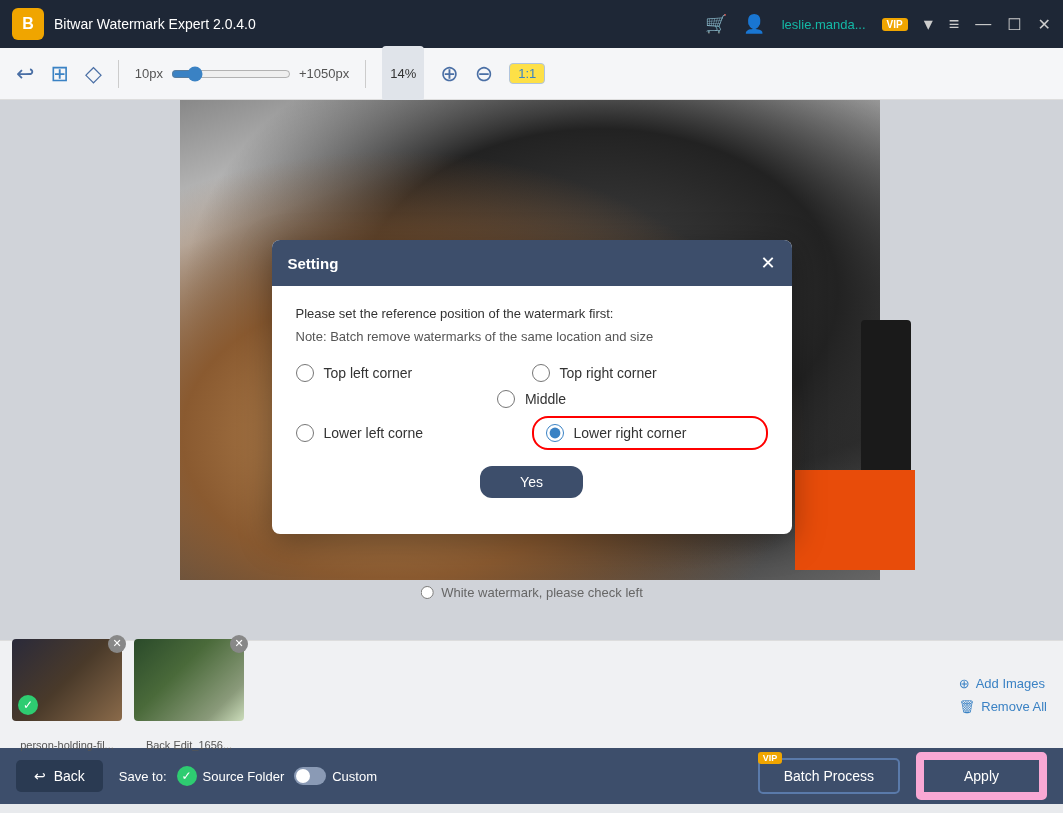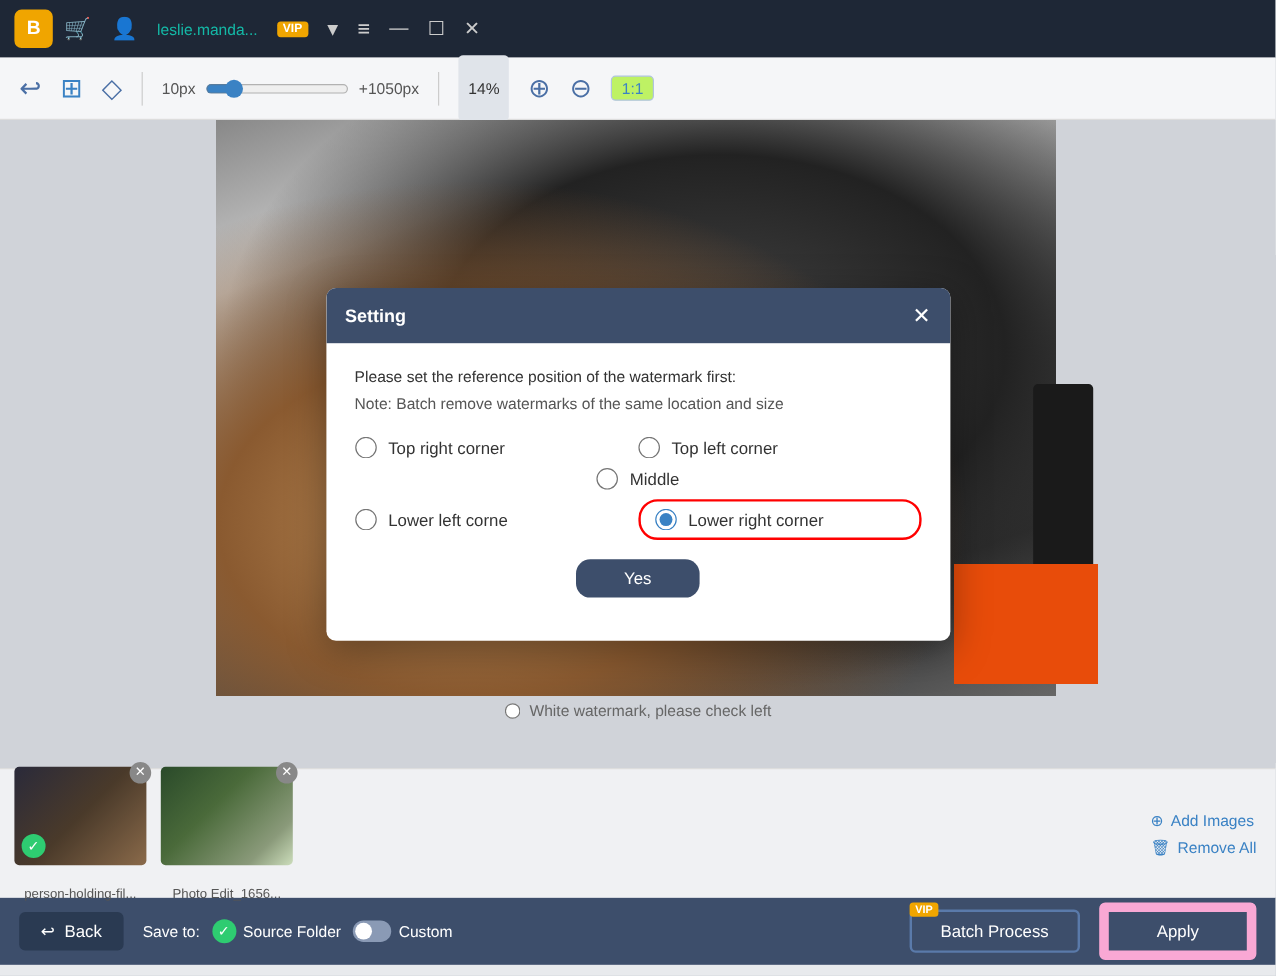--- a/index.html
+++ b/index.html
@@ -61,21 +61,21 @@
     .size-slider { width: 120px; accent-color: #3a82c4; }
     .zoom-percent {
       background: #e0e4ea;
       border-radius: 4px;
       padding: 20px 8px;
       font-size: 13px;
       color: #333;
     }
     .zoom-btn { background: none; border: none; cursor: pointer; font-size: 22px; color: #4a6fa5; }
     .zoom-1to1 {
-      background: #bef264;
+      background: #fde047;
       border: 1px solid #b0c4de;
       border-radius: 4px;
       padding: 2px 8px;
       font-size: 13px;
       color: #3a82c4;
       cursor: pointer;
     }
 
     
     .main-area {
@@ -383,20 +383,21 @@
       cursor: pointer;
     }
   </style>
 </head>
 <body>
 
 <div class="titlebar">
   <div class="titlebar-logo">
     <span>B</span>
   </div>
+  <span class="titlebar-title">Bitwar Watermark Expert  2.0.4.0</span>
   <div class="titlebar-icons">
     <span class="titlebar-icon">🛒</span>
     <span class="titlebar-icon">👤</span>
     <span class="titlebar-user">leslie.manda...</span>
     <span class="vip-badge">VIP</span>
     <span class="titlebar-icon">▾</span>
     <span class="titlebar-icon">≡</span>
     <span class="ctrl-btn">—</span>
     <span class="ctrl-btn">☐</span>
     <span class="ctrl-btn">✕</span>
@@ -438,25 +439,25 @@
         <span>Setting</span>
         <button class="dialog-close">✕</button>
       </div>
       <div class="dialog-body">
         <div class="dialog-text1">Please set the reference position of the watermark first:</div>
         <div class="dialog-text2">Note: Batch remove watermarks of the same location and size</div>
 
         <div style="display:grid; grid-template-columns:1fr 1fr; gap:12px 0; margin-bottom:8px;">
           <label class="radio-label">
             <input type="radio" name="position" style="">
-            <span>Top right corner</span>
+            <span>Top left corner</span>
           </label>
           <label class="radio-label">
             <input type="radio" name="position" style="">
-            <span>Top left corner</span>
+            <span>Top right corner</span>
           </label>
         </div>
 
         <div class="radio-middle">
           <label class="radio-label">
             <input type="radio" name="position" style="">
             <span>Middle</span>
           </label>
         </div>
 
@@ -488,21 +489,21 @@
       <div class="thumb-close">✕</div>
       <div class="thumb-check">✓</div>
     </div>
     <div class="thumb-label">person-holding-fil...</div>
   </div>
   <div class="thumb-col">
     <div class="thumb-wrapper">
       <div class="thumb-img thumb-img-2"></div>
       <div class="thumb-close">✕</div>
     </div>
-    <div class="thumb-label">Photo Edit_1656...</div>
+    <div class="thumb-label">Back Edit_1656...</div>
   </div>
 
   <div class="spacer"></div>
   <div class="thumb-actions">
     <button class="thumb-action-btn">
       <span>⊕</span>
       <span>Add Images</span>
     </button>
     <button class="thumb-action-btn">
       <span>🗑</span>

